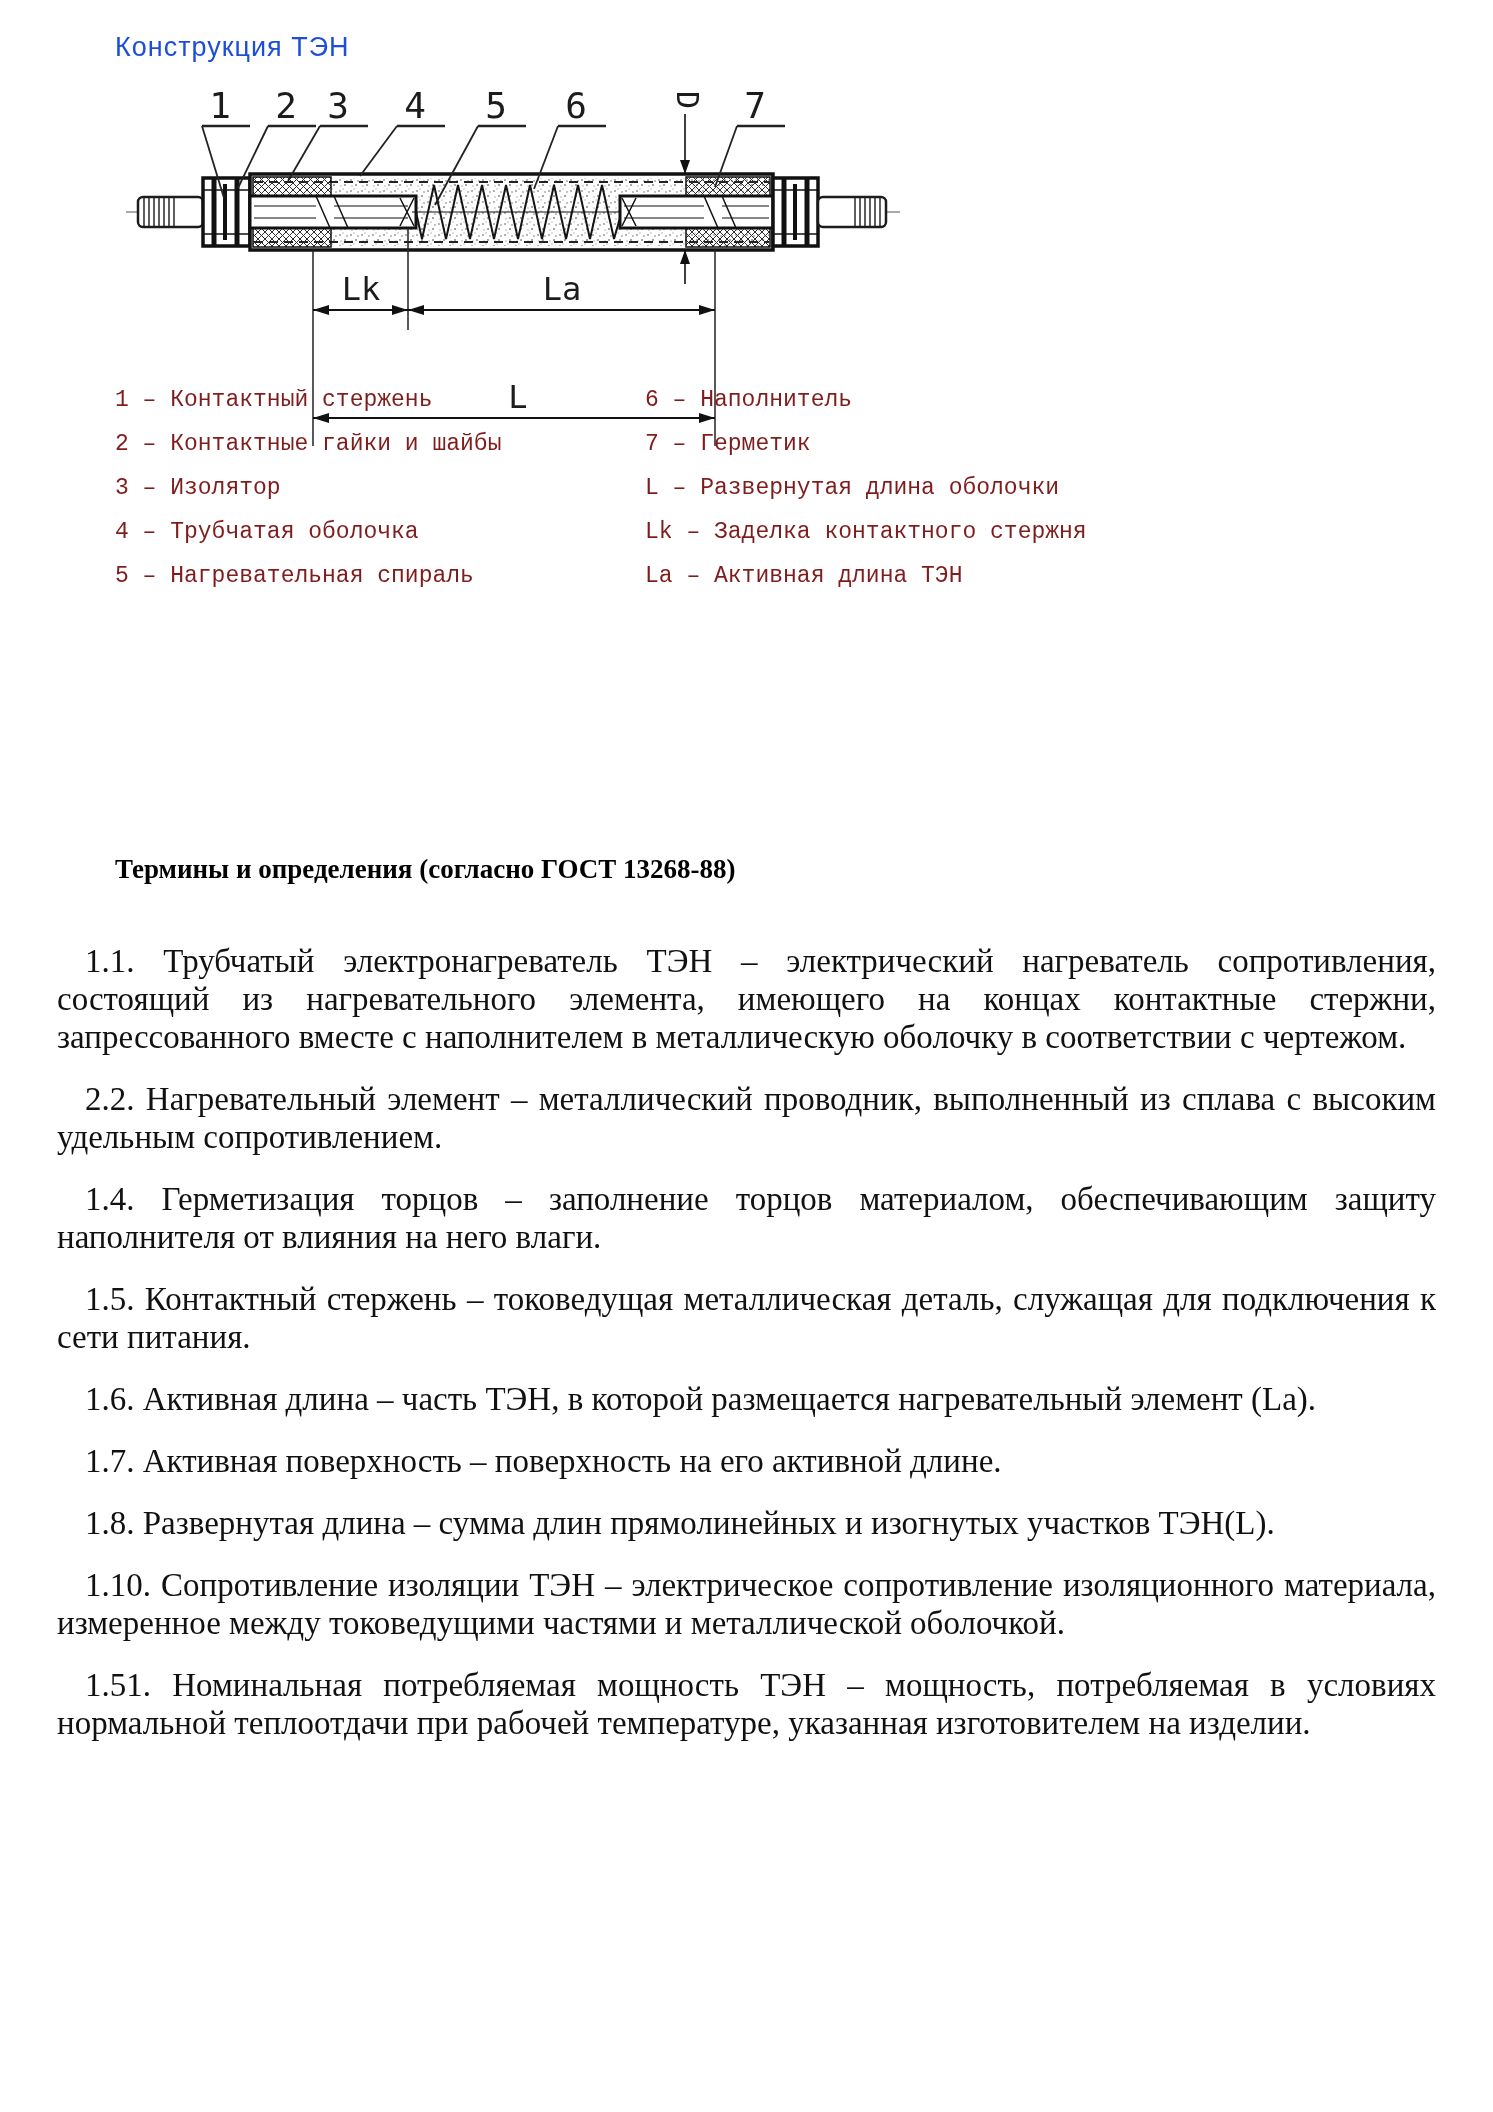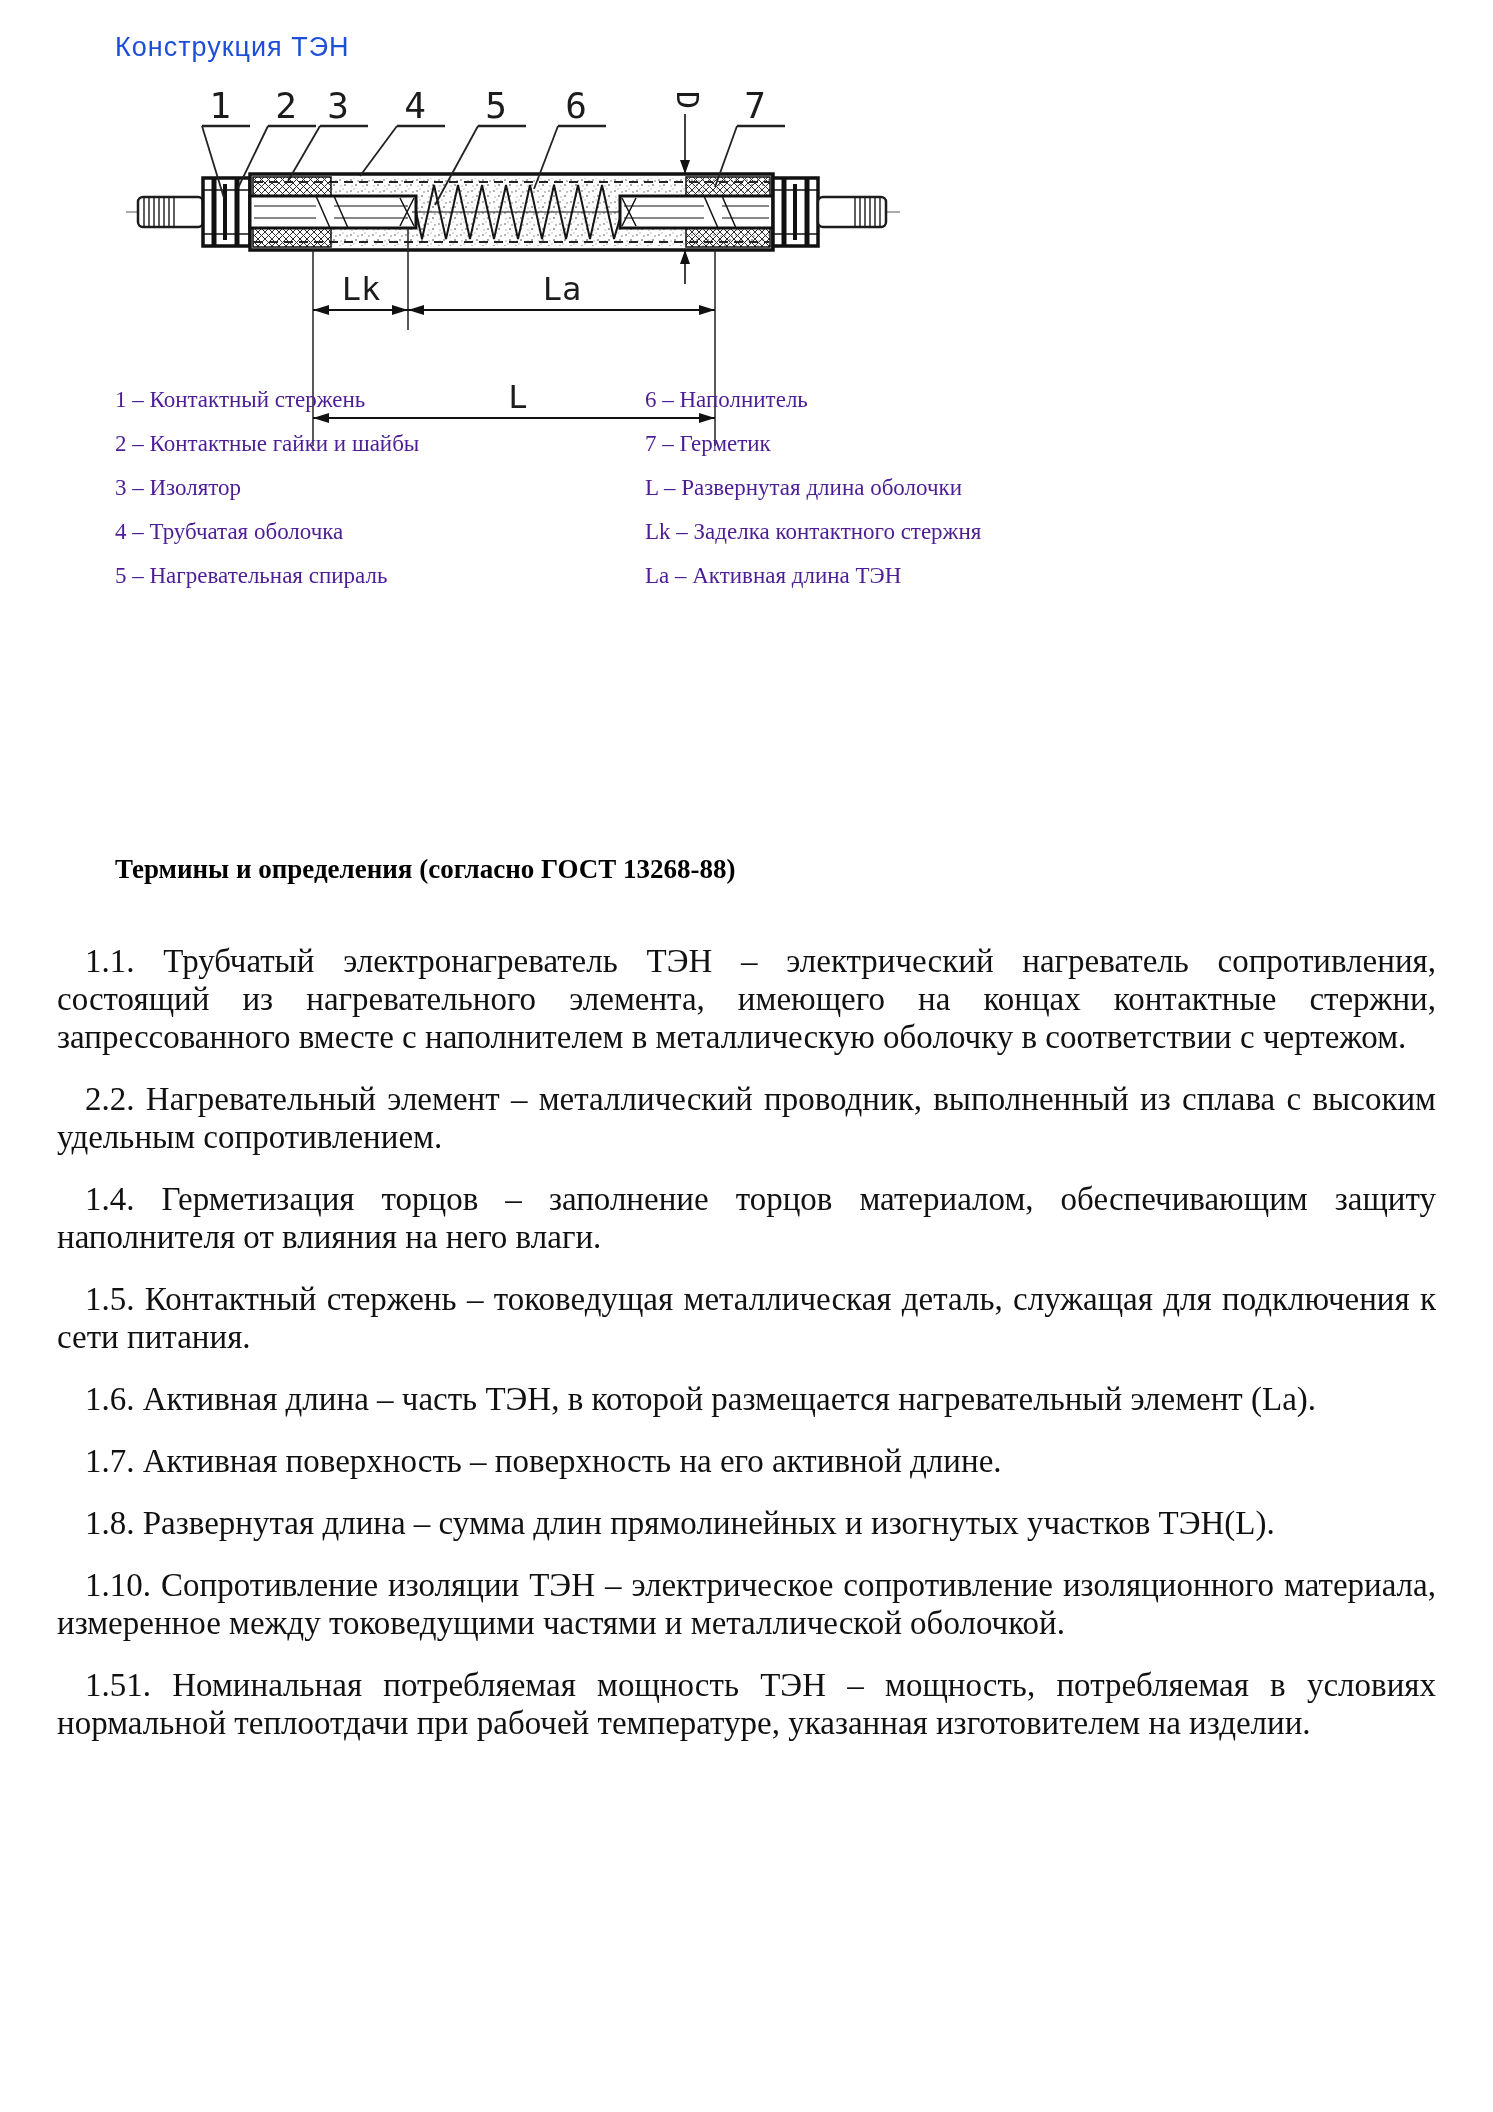--- a/index.html
+++ b/index.html
@@ -28,23 +28,23 @@
     top:78px;
     width:790px;
     height:380px;
   }
   .legend{
     position:absolute;
     left:115px;
     top:388px;
     width:1240px;
     display:flex;
-    font-family:Liberation Serif, serif;
+    font-family:Liberation Mono, monospace;
     font-size:23px;
-    color:#4c1d95;
+    color:#7f1d1d;
   }
   .legend-col{width:530px;}
   .legend-col.right{width:auto;}
   .legend-item{
     height:24px;
     line-height:24px;
     margin-bottom:20px;
     white-space:nowrap;
   }
   .terms{

